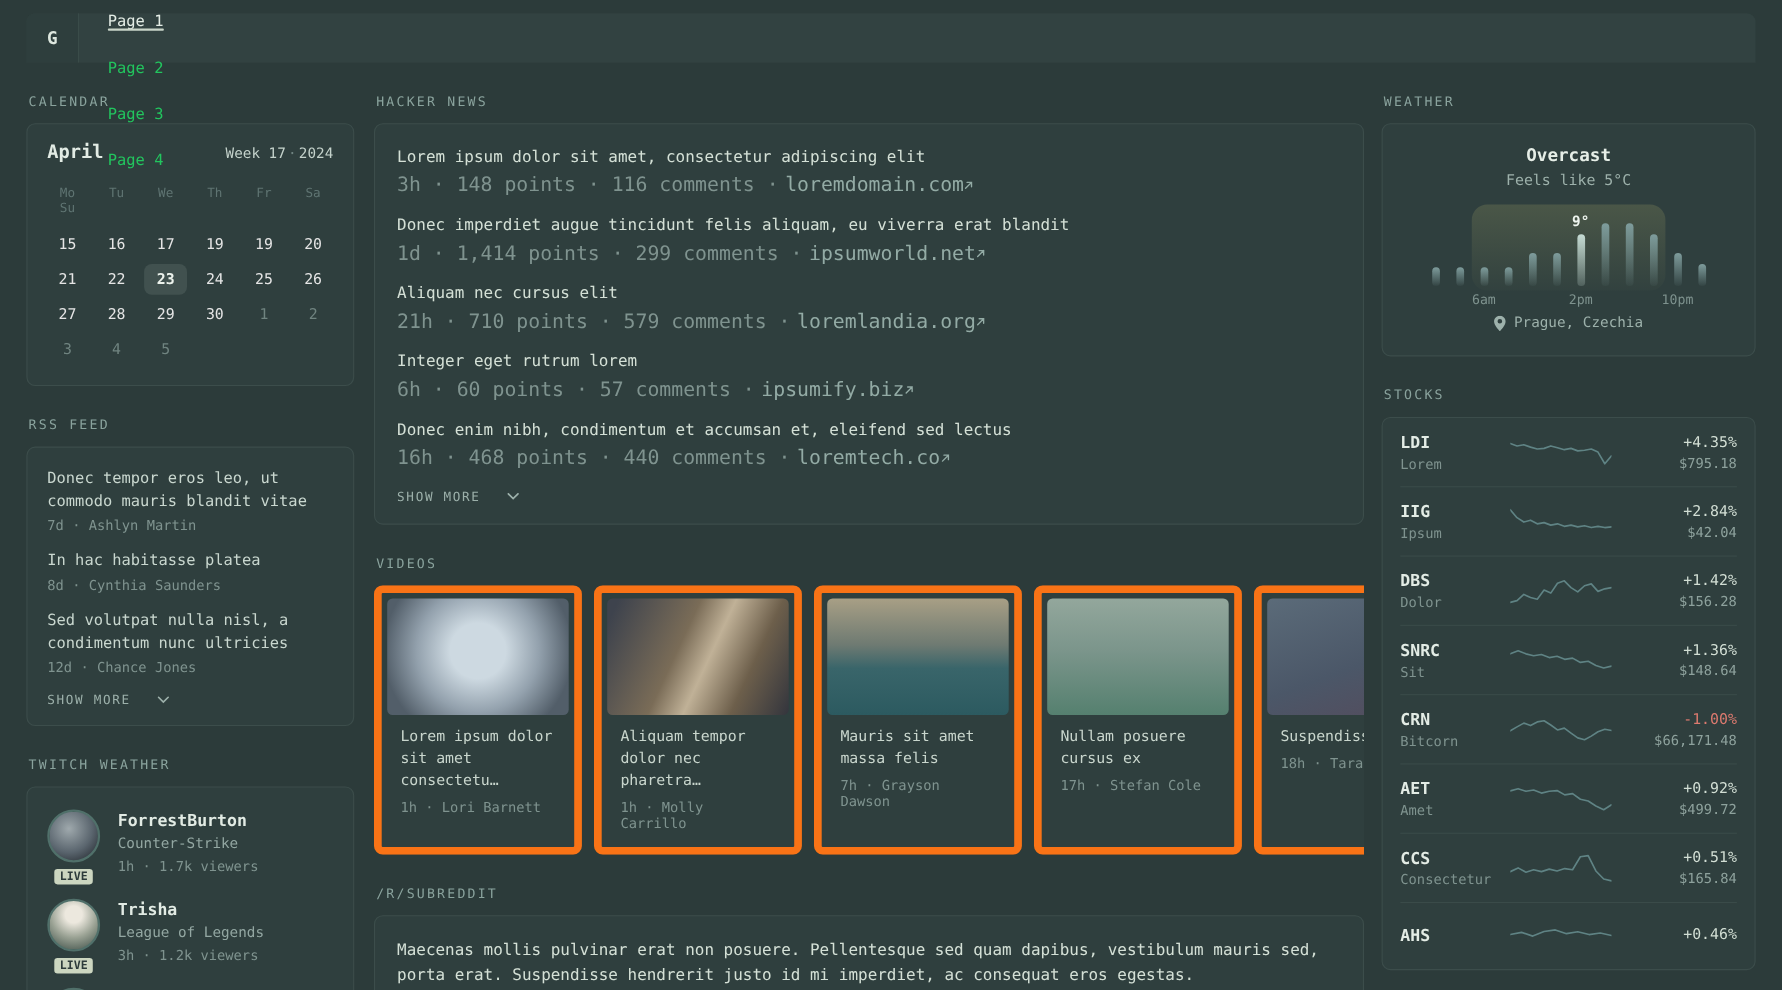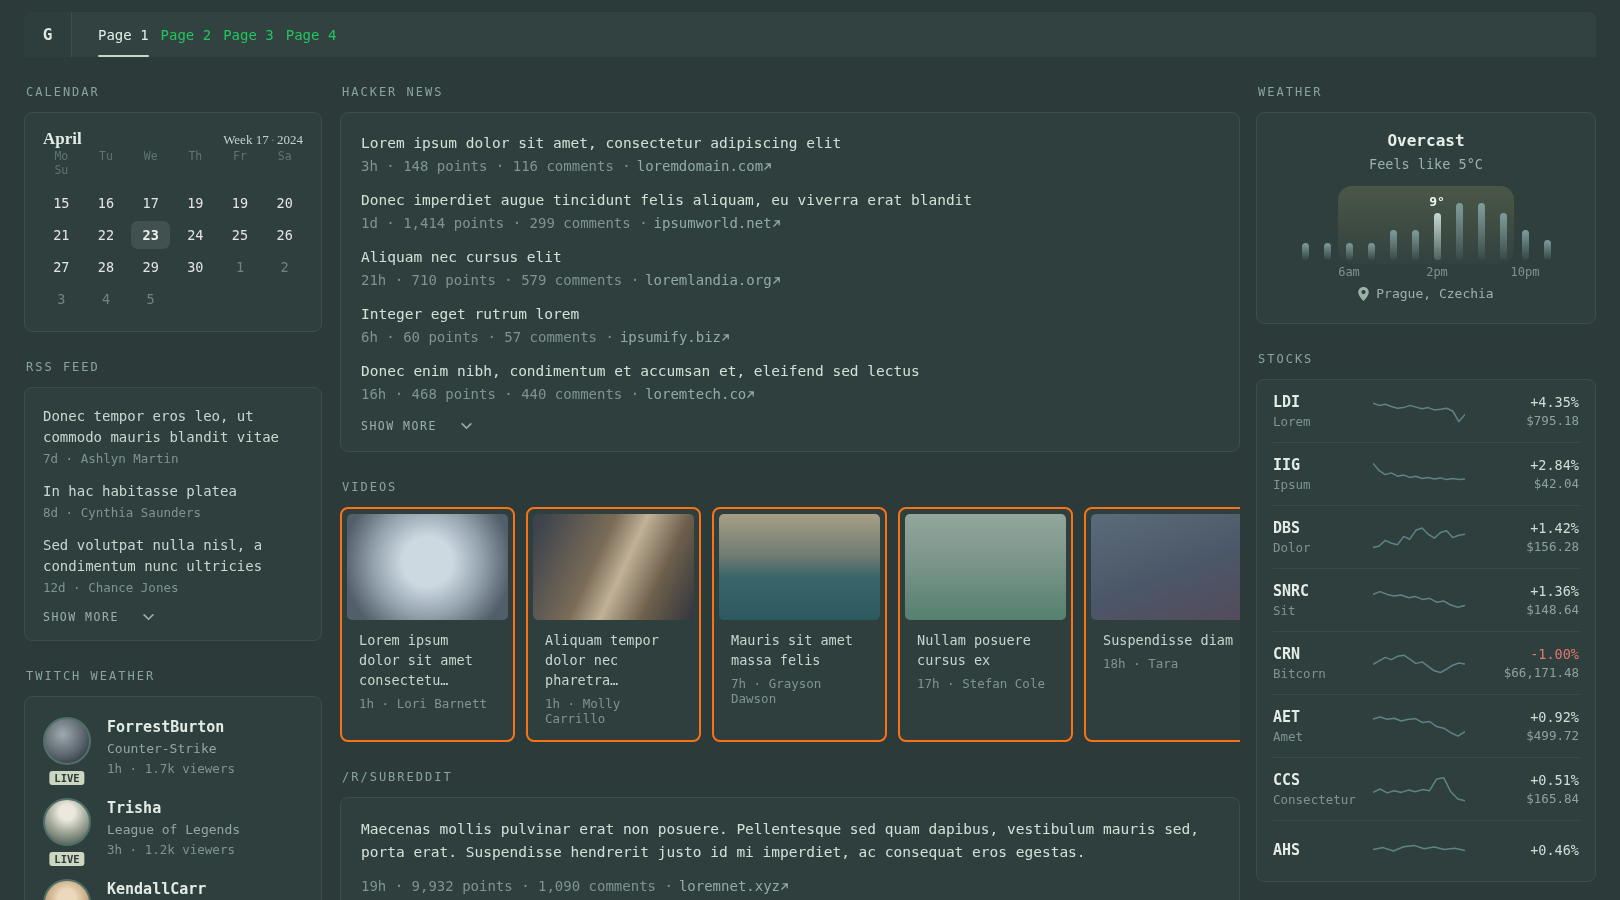--- a/index.html
+++ b/index.html
@@ -6,35 +6,35 @@
   html,body { width:1620px; height:900px; }
   body {
     background:#2c3b3a;
     font-family:"DejaVu Sans Mono","Liberation Mono",monospace;
     color:#d6e1d8;
     overflow:hidden;
   }
   
   .navbar { margin:12px 24px 0; height:45px; background:#324241; border-radius:8px 8px 0 0; display:flex; align-items:stretch; }
   .logo-box { width:48px; background:#2e3e3d; border-right:1px solid #3e4f4d; border-radius:8px 0 0 0; display:flex; align-items:center; justify-content:center; font-size:16px; font-weight:700; color:#dde7df; }
-  .nav-links { display:flex; padding-left:26px; gap:12px; }
+  .nav-links { display:flex; padding-left:26px; gap:26px;flex-direction:column; }
   .nav-link { display:flex; align-items:center; font-size:14px; color:#22c55e; position:relative; cursor:pointer; }
   .nav-link.active { color:#e4ede6; }
   .nav-link.active::after { content:""; position:absolute; left:0; right:0; bottom:0; height:2px; background:#c9d5c9; border-radius:1px; }
   
   .main { display:flex; padding:28px 24px 0; }
   .col-left { width:298px; margin-right:18px; flex:none; }
   .col-mid { width:900px; margin-right:16px; flex:none; }
   .col-right { width:340px; flex:none; }
   .section { margin-bottom:28px; }
   .section-header { font-size:12px; letter-spacing:2px; color:#8aa39d; margin:0 0 13px 2px; }
   .card { background:#2f3f3e; border:1px solid #3c4d4b; border-radius:8px; }
   
   .cal-card { padding:16px 14px 18px; }
-  .cal-top { display:flex; justify-content:space-between; align-items:baseline; padding:0 4px; margin-bottom:0;font-family:Liberation Serif, serif; }
+  .cal-top { display:flex; justify-content:space-between; align-items:baseline; padding:0 4px; margin-bottom:19px; }
   .cal-month { font-size:17px; font-weight:700; color:#e2ebe4; }
   .cal-week { font-size:13px; color:#c4d2cb; }
   .cal-week .sep { color:#6f8380; padding:0 2px; }
   .cal-weekdays, .cal-grid { display:grid; grid-template-columns:repeat(6,1fr); }
   .cal-weekdays { margin-bottom:12px; }
   .cal-wd { text-align:center; font-size:11.5px; color:#5f7472; }
   .cal-grid { row-gap:4px; }
   .cal-cell { height:28px; margin:0 3px; display:flex; align-items:center; justify-content:center; font-size:13.5px; color:#e5e5e5; border-radius:7px; }
   .cal-cell.sel { background:#41514f; color:#ecf2ec; font-weight:600; }
   .cal-cell.dim { color:#708480; }
@@ -54,27 +54,27 @@
   .avatar-2 { background:radial-gradient(circle at 50% 28%,#ece8de 20%,#99a193 55%,#44544c 95%); }
   .avatar-3 { background:radial-gradient(circle at 50% 40%,#ecd9bd 25%,#c7a87f 60%,#77897f 95%); }
   .live-badge { position:absolute; left:50%; bottom:-9px; transform:translateX(-50%); background:#ccd6c0; color:#2c3b3a; font-size:10.5px; font-weight:600; padding:1px 5px; border-radius:5px; border:2px solid #2f3f3e; }
   .tw-name { font-size:15px; font-weight:700; color:#e2ebe4; line-height:20px; }
   .tw-game { font-size:13px; color:#93a7a2; line-height:20px; margin-top:2px; }
   .tw-meta { font-size:12.5px; color:#7f938f; line-height:19px; }
   
   .hn-card { padding:20px 20px 18px; }
   .hn-item + .hn-item { margin-top:16px; }
   .story-title { font-size:14.5px; line-height:21px; color:#d4e0d6; cursor:pointer; }
-  .story-meta { display:flex; align-items:flex-start; gap:6px; font-size:14px; color:#7f938f; margin-top:4px; }
+  .story-meta { display:flex; align-items:flex-start; gap:6px; font-size:18px; color:#7f938f; margin-top:4px; }
   .domain { color:#93aba5; display:flex; align-items:center; gap:0; cursor:pointer; text-decoration:none; }
   .reddit-card { padding:20px 20px 60px; }
   .reddit-title { font-size:14.5px; line-height:23px; color:#d4e0d6; cursor:pointer; }
   
   .video-row { display:flex; gap:11px; overflow:hidden; width:900px; }
-  .video-card { width:175px; flex:none; background:#2f3f3e; border:2px solid #f97316; border-radius:8px; padding:5px 5px 0; }
+  .video-card { width:189px; flex:none; background:#2f3f3e; border:7px solid #f97316; border-radius:8px; padding:5px 5px 0; }
   .video-thumb { height:106px; border-radius:5px; cursor:pointer; }
   .thumb-1 { background:radial-gradient(circle at 50% 45%,#cdd9e1 25%,#93a1ad 55%,#525e69 85%); }
   .thumb-2 { background:linear-gradient(115deg,#3e434d 5%,#7a6c57 40%,#c0b197 55%,#6d5f4b 75%,#33353d 100%); }
   .thumb-3 { background:linear-gradient(180deg,#a89f85 0%,#6e7a72 40%,#39656a 60%,#2c5a60 100%); }
   .thumb-4 { background:linear-gradient(180deg,#93a79c 0%,#7b958b 45%,#55806f 100%); }
   .thumb-5 { background:linear-gradient(160deg,#5b6b79 0%,#4b5768 55%,#554a5b 100%); }
   .video-body { padding:10px 12px 14px; }
   .video-title { font-size:13.5px; line-height:20px; color:#c9d6cd; cursor:pointer; }
   .video-meta { font-size:12.5px; color:#7f938f; margin-top:6px; }
   

